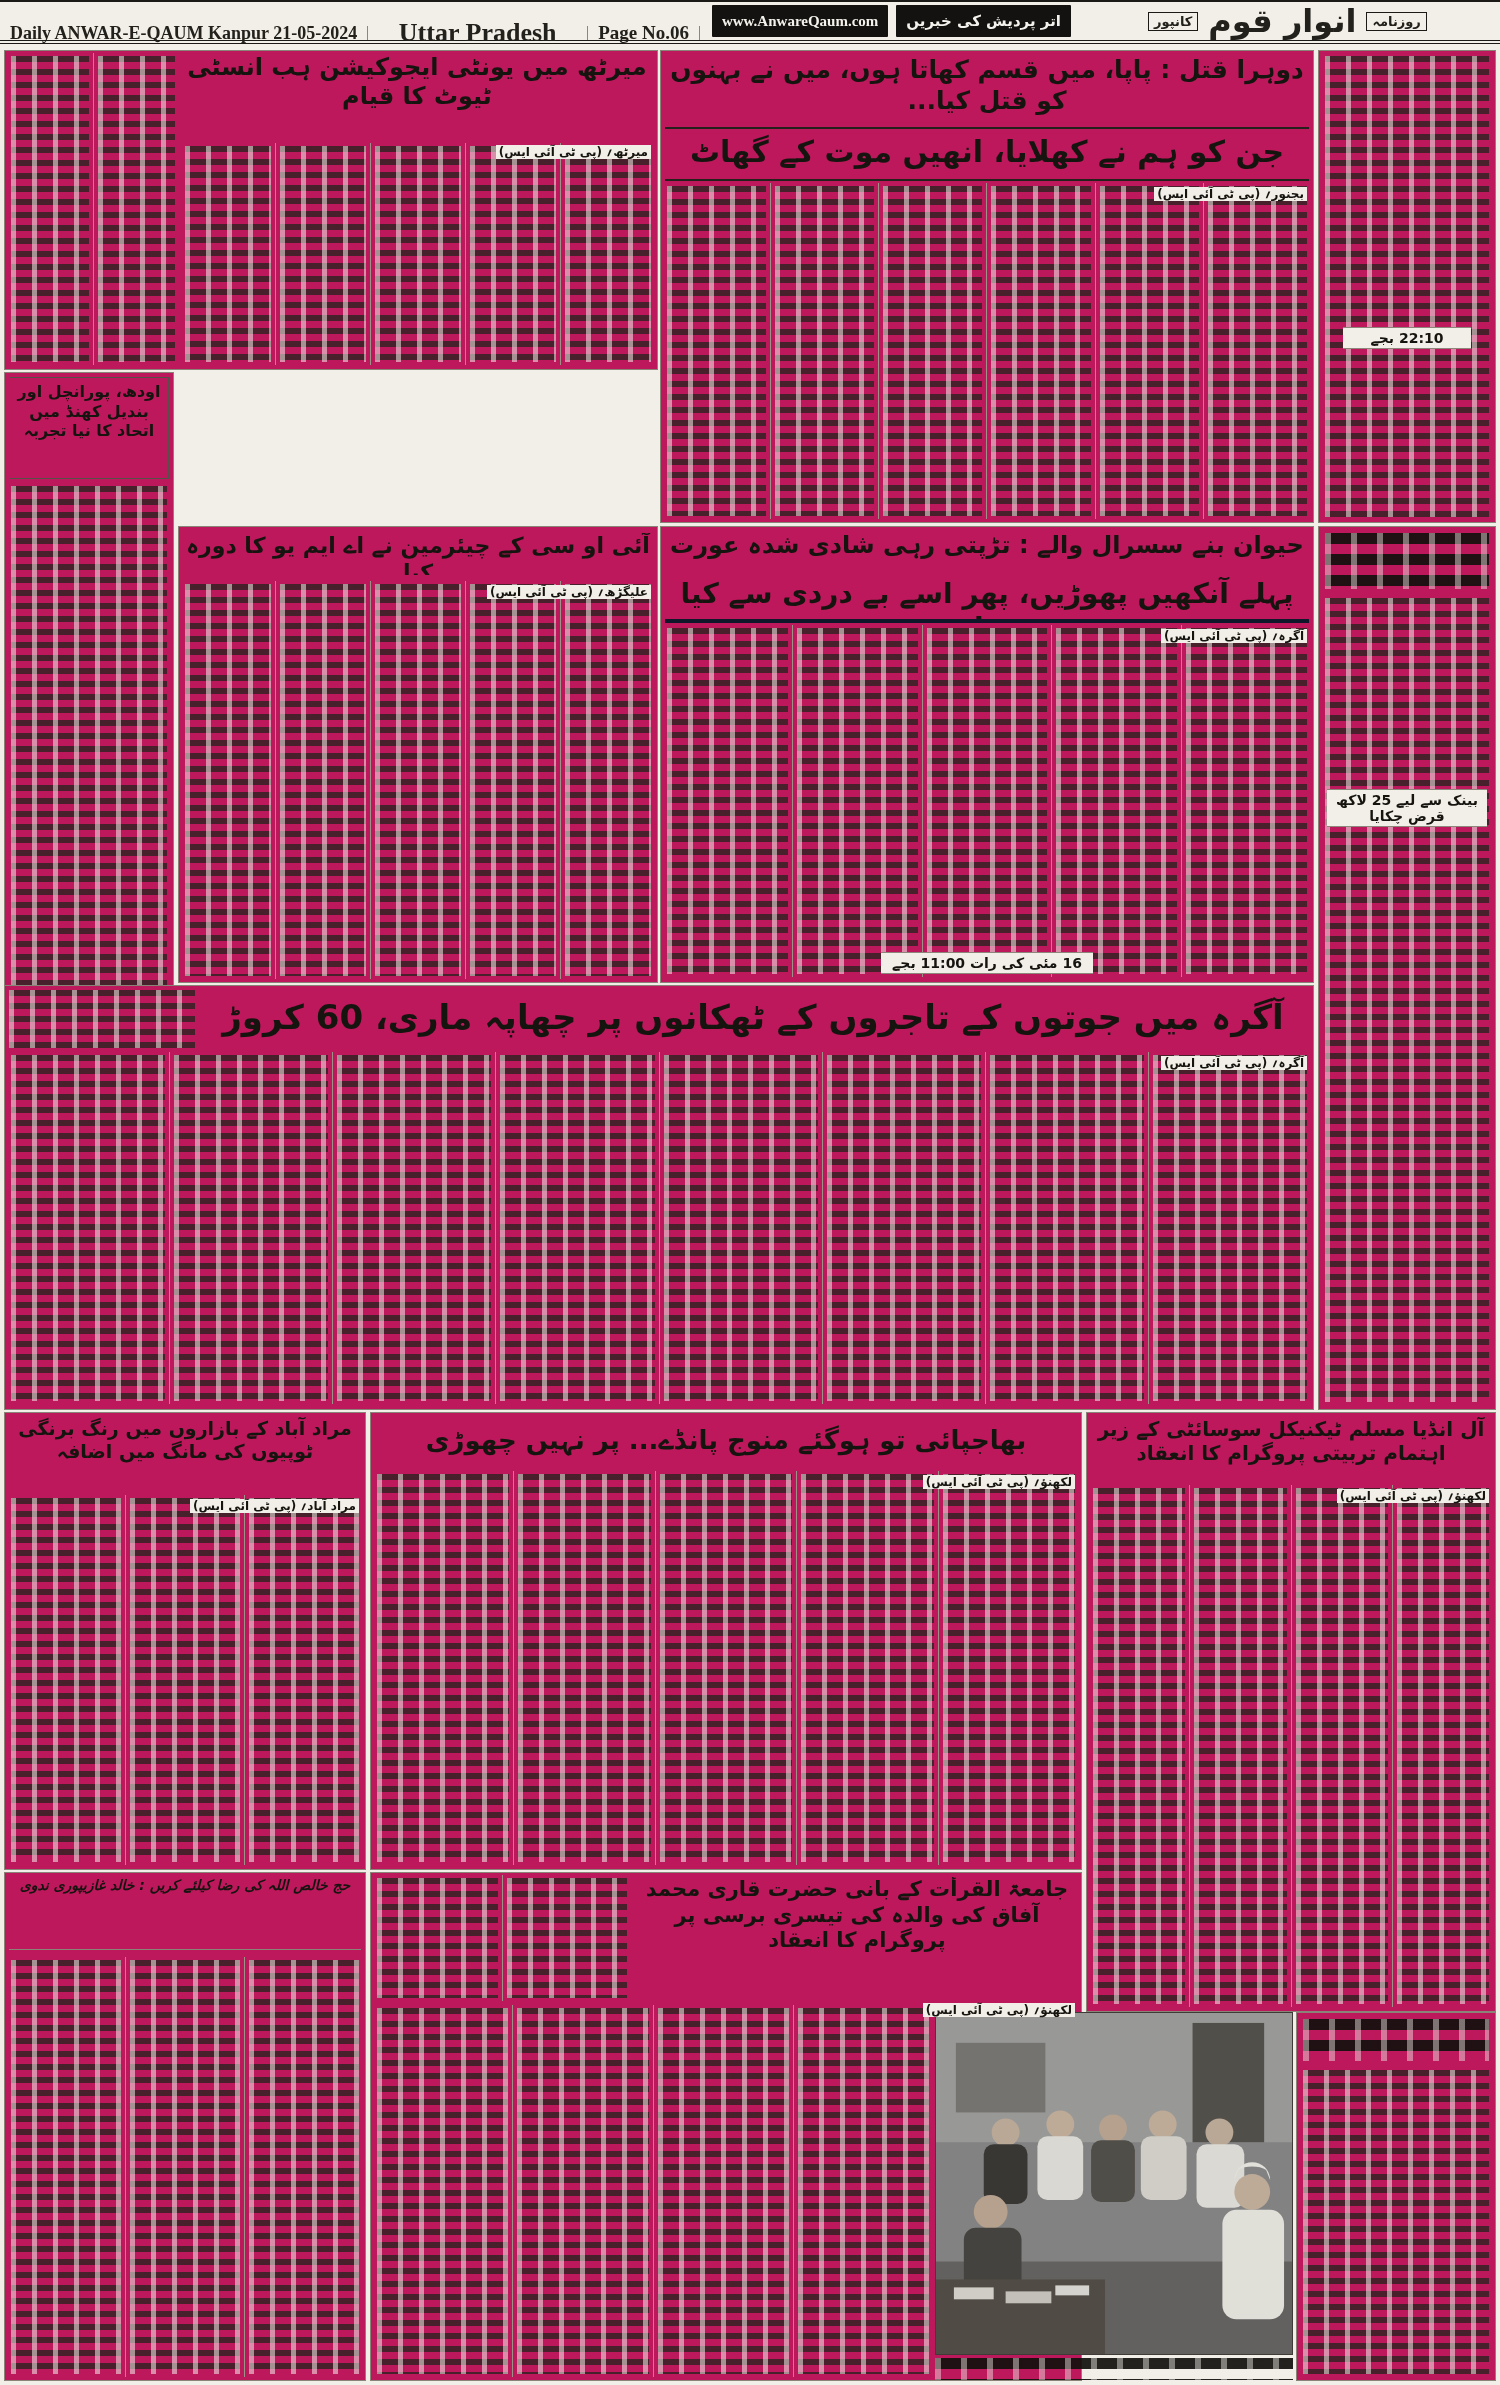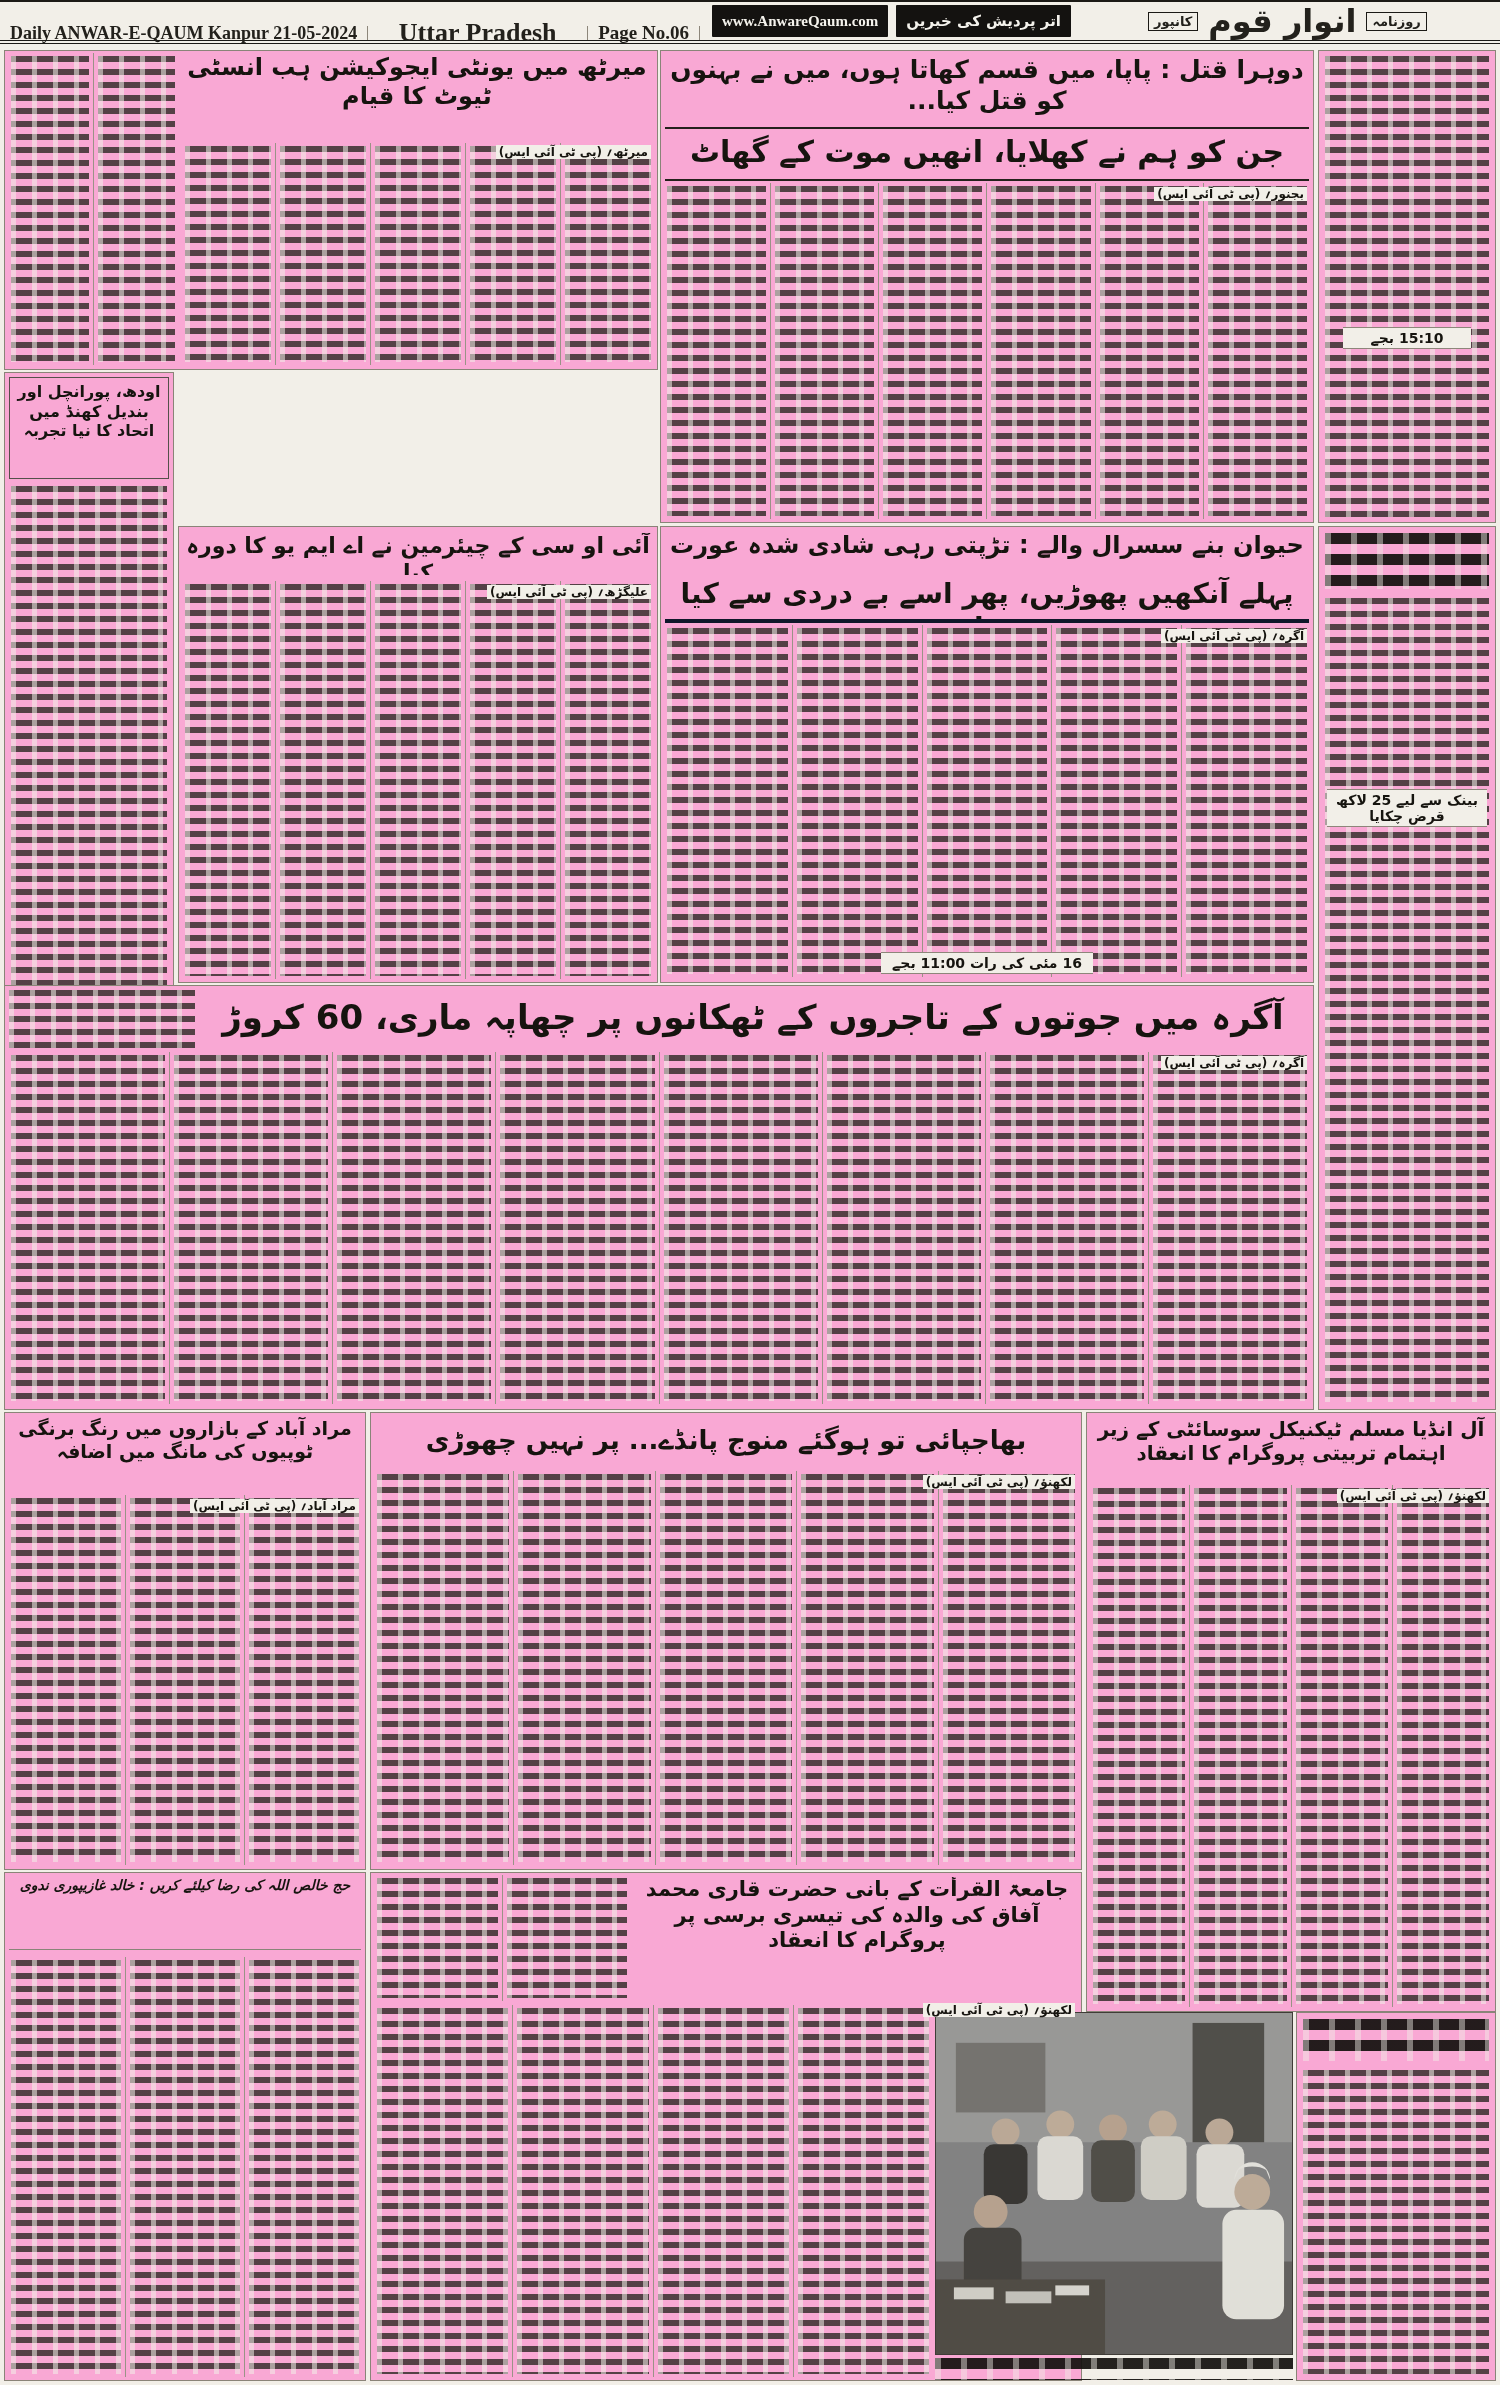--- a/index.html
+++ b/index.html
@@ -15,21 +15,21 @@
     display:flex;direction:ltr;align-items:stretch;
     border-top:2px solid #1c1a16;border-bottom:4px double #1c1a16;background:#f2efe8;
   }
   .hdr-cell{display:flex;align-items:center;padding:0 10px;border-right:1px solid #8d867a;box-sizing:border-box;}
   .hdr-latin{font-family:"Liberation Serif", serif;font-weight:bold;margin-top:24px;}
   .hdr-black{background:#141210;color:#f4f2ec;margin:3px 4px;border-radius:1px;}
   .masthead{flex:1;display:flex;direction:rtl;align-items:center;justify-content:center;gap:10px;border-right:none;}
   .masthead .big{font-size:32px;font-weight:bold;letter-spacing:1px;}
   .masthead .small{font-size:13px;font-weight:bold;border:1px solid #1c1a16;padding:1px 5px;}
   
-  .article{position:absolute;box-sizing:border-box;border:1px solid #8a8478;background:#f9a8d4;}
+  .article{position:absolute;box-sizing:border-box;border:1px solid #8a8478;background:#be185d;}
   .abs{position:absolute;box-sizing:border-box;}
   .headline{font-weight:bold;text-align:center;color:#16140f;line-height:1.22;overflow:hidden;}
   .banner{border-top:2px solid #24211c;border-bottom:2px solid #24211c;}
   .boxed{border:1px solid #55504a;padding:4px;}
   .body-cols{position:absolute;box-sizing:border-box;display:flex;direction:rtl;overflow:hidden;}
   .col{flex:1;padding:3px 4px;border-left:1px solid #9a9386;box-sizing:border-box;}
   .col:last-child{border-left:none;}
   .stripes{
     height:100%;
     background-image:
@@ -126,21 +126,21 @@
       </div>
     <div class="dateline" style="right:6px;top:136px;">بجنور؍ (پی ٹی آئی ایس)</div>
   </section>
 
   <section class="article" style="left:1318px;top:50px;width:178px;height:473px;">
     <div class="body-cols" style="left:2px;top:2px;width:172px;height:467px;">
         <div class="col">
           <div class="stripes"></div>
         </div>
       </div>
-    <div class="inset" style="left:24px;right:24px;top:276px;">15:10 بجے</div>
+    <div class="inset" style="left:24px;right:24px;top:276px;">22:10 بجے</div>
   </section>
 
   <section class="article" style="left:178px;top:526px;width:480px;height:457px;">
     <div class="headline" style="position:absolute;left:4px;top:6px;width:470px;height:42px;font-size:22px;">آئی او سی کے چیئرمین نے اے ایم یو کا دورہ کیا</div>
     <div class="body-cols" style="left:2px;top:54px;width:474px;height:398px;">
         <div class="col">
           <div class="stripes"></div>
         </div>
         <div class="col">
           <div class="stripes"></div>

